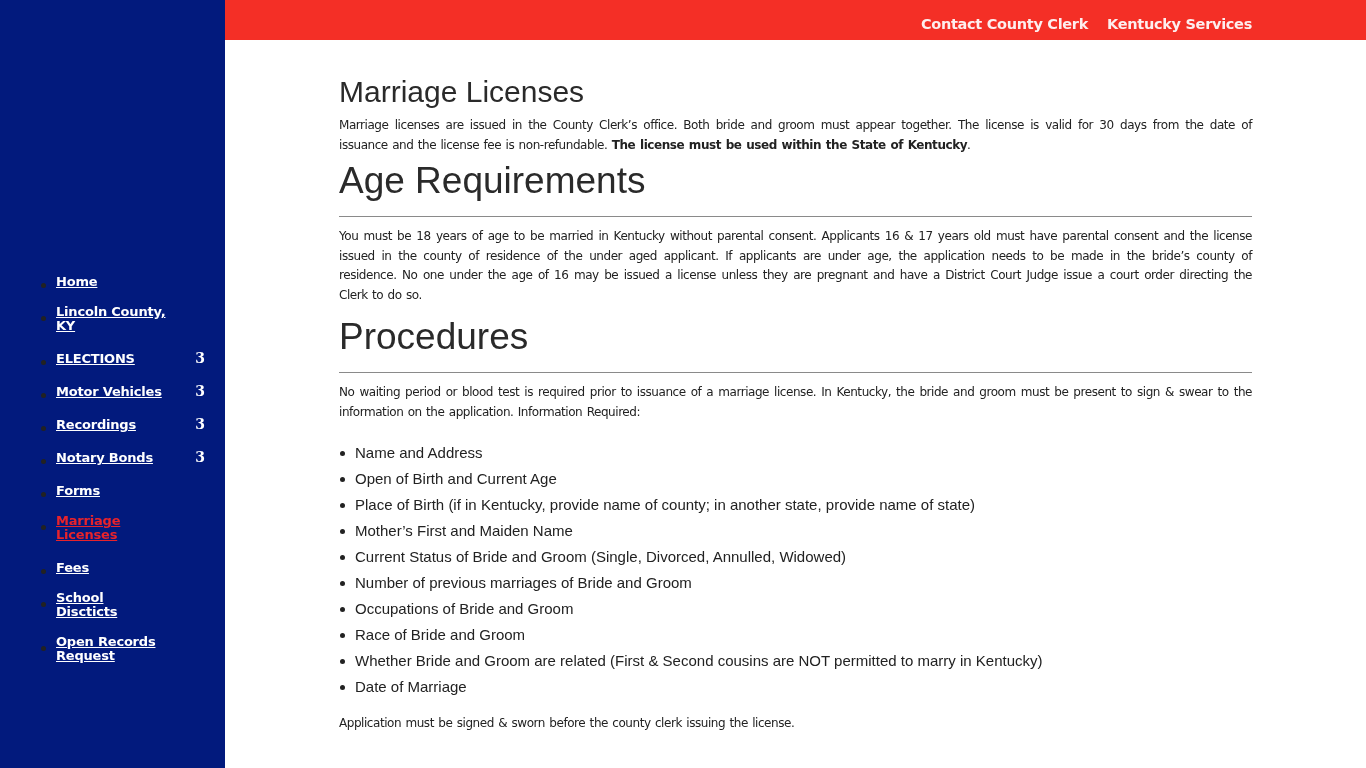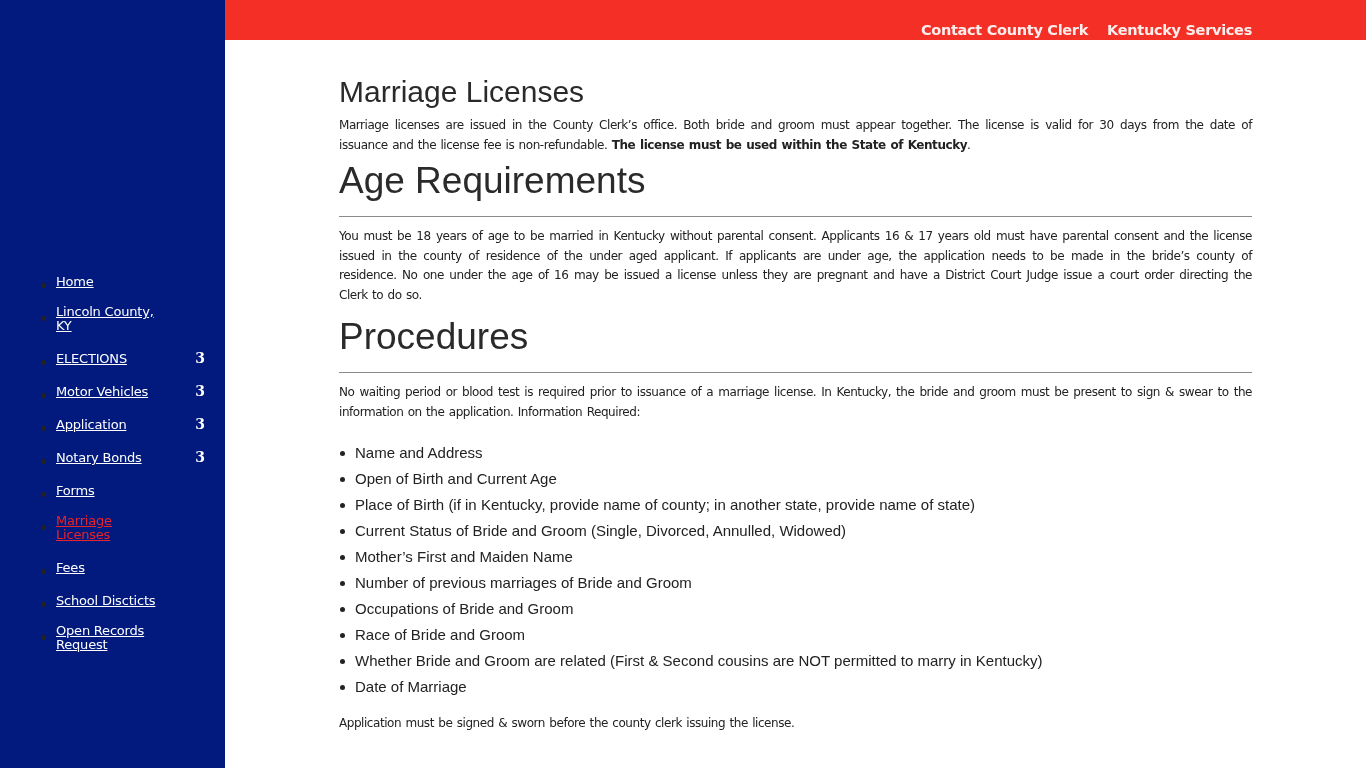--- a/index.html
+++ b/index.html
@@ -6,35 +6,35 @@
     html, body { width: 1366px; height: 768px; overflow: hidden; background: #ffffff; }
     body { position: relative; font-family: "DejaVu Sans", sans-serif; color: #222; }
 
     .sidebar {
       position: absolute; left: 0; top: 0; width: 225px; height: 768px;
       background: #021a7d;
     }
     .nav { position: absolute; left: 40px; top: 254px; width: 170px; list-style: none; }
     .nav li { position: relative; margin-bottom: 15px; line-height: 18px; }
     .nav a {
-      display: inline-block; color: #ffffff; font-weight: normal; font-size: 13px;
+      display: inline-block; color: #ffffff; font-weight: bold; font-size: 13px;
       text-decoration: underline; max-width: 110px; line-height: 14px;
       font-family: "DejaVu Sans", sans-serif; letter-spacing: -0.2px;
     }
     .nav li.active a { color: #e8232b; }
     .nav .badge {
       position: absolute; right: 5px; top: 0; color: #fff; font-weight: bold;
       font-size: 14px; font-family: "DejaVu Serif", serif;
     }
 
     .topbar {
       position: absolute; left: 225px; top: 0; width: 1141px; height: 40px;
       background: #f42f26;
     }
-    .topbar .links { position: absolute; right: 114px; top: 22px; display: flex; gap: 19px; }
+    .topbar .links { position: absolute; right: 114px; top: 16px; display: flex; gap: 19px; }
     .topbar a {
       color: #fdeeee; font-weight: bold; font-size: 14.5px; text-decoration: none;
       font-family: "DejaVu Sans", sans-serif; letter-spacing: -0.3px;
     }
 
     .content { position: absolute; left: 339px; top: 74px; width: 913px; }
     h1, h2 {
       font-family: "Liberation Sans", sans-serif; font-weight: normal; color: #2a2a2a;
     }
     h1 { font-size: 30px; line-height: 36px; margin-bottom: 6px; }
@@ -59,21 +59,21 @@
   </style>
 </head>
 <body>
 
 <div class="sidebar">
   <ul class="nav">
     <li><a href="#">Home</a></li>
     <li><a href="#">Lincoln County, KY</a></li>
     <li><a href="#">ELECTIONS</a><span class="badge">3</span></li>
     <li><a href="#">Motor Vehicles</a><span class="badge">3</span></li>
-    <li><a href="#">Application</a><span class="badge">3</span></li>
+    <li><a href="#">Recordings</a><span class="badge">3</span></li>
     <li><a href="#">Notary Bonds</a><span class="badge">3</span></li>
     <li><a href="#">Forms</a></li>
     <li class="active"><a href="#">Marriage Licenses</a></li>
     <li><a href="#">Fees</a></li>
     <li><a href="#">School Discticts</a></li>
     <li><a href="#">Open Records Request</a></li>
   </ul>
 </div>
 
 <div class="topbar">
@@ -92,22 +92,22 @@
   <p class="body">You must be 18 years of age to be married in Kentucky without parental consent. Applicants 16 &amp; 17 years old must have parental consent and the license issued in the county of residence of the under aged applicant. If applicants are under age, the application needs to be made in the bride’s county of residence. No one under the age of 16 may be issued a license unless they are pregnant and have a District Court Judge issue a court order directing the Clerk to do so.</p>
 
   <h2 style="margin-top:10px;">Procedures</h2>
   <hr class="rule">
   <p class="body">No waiting period or blood test is required prior to issuance of a marriage license. In Kentucky, the bride and groom must be present to sign &amp; swear to the information on the application. Information Required:</p>
 
   <ul>
     <li>Name and Address</li>
     <li>Open of Birth and Current Age</li>
     <li>Place of Birth (if in Kentucky, provide name of county; in another state, provide name of state)</li>
+    <li>Mother’s First and Maiden Name</li>
     <li>Current Status of Bride and Groom (Single, Divorced, Annulled, Widowed)</li>
-    <li>Mother’s First and Maiden Name</li>
     <li>Number of previous marriages of Bride and Groom</li>
     <li>Occupations of Bride and Groom</li>
     <li>Race of Bride and Groom</li>
     <li>Whether Bride and Groom are related (First &amp; Second cousins are NOT permitted to marry in Kentucky)</li>
     <li>Date of Marriage</li>
   </ul>
   <p class="body footer-text">Application must be signed &amp; sworn before the county clerk issuing the license.</p>
 </main>
 
 </body></html>

